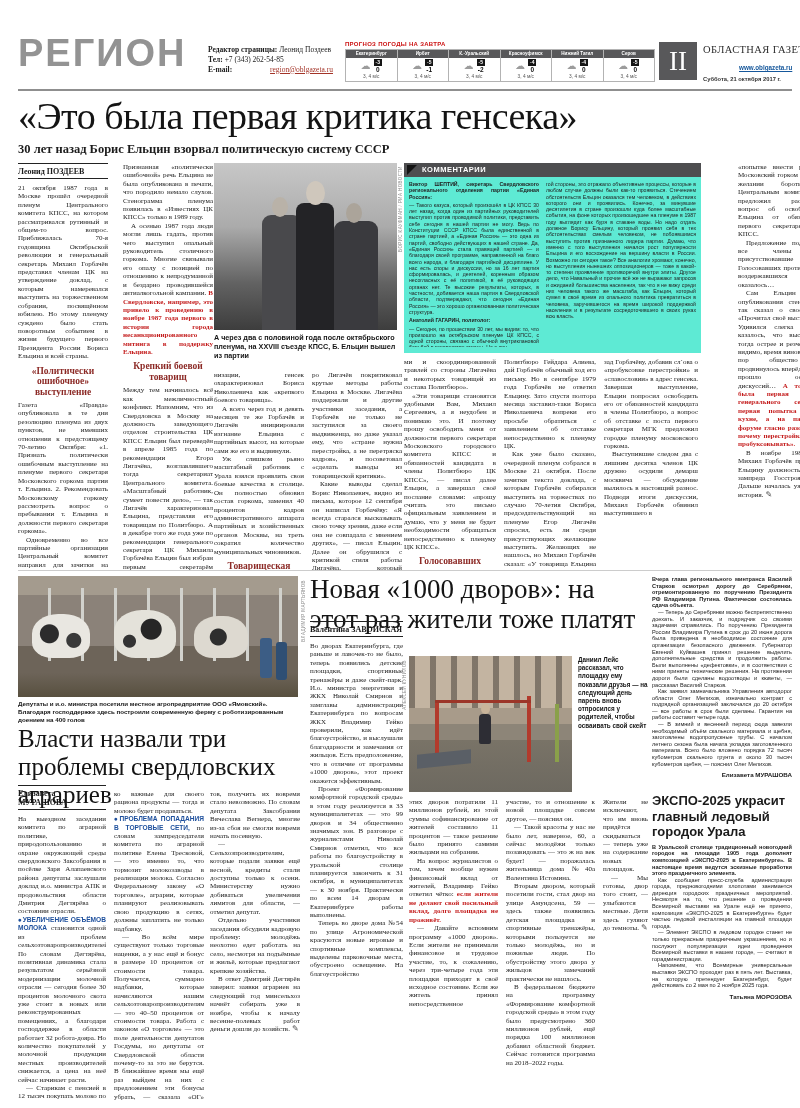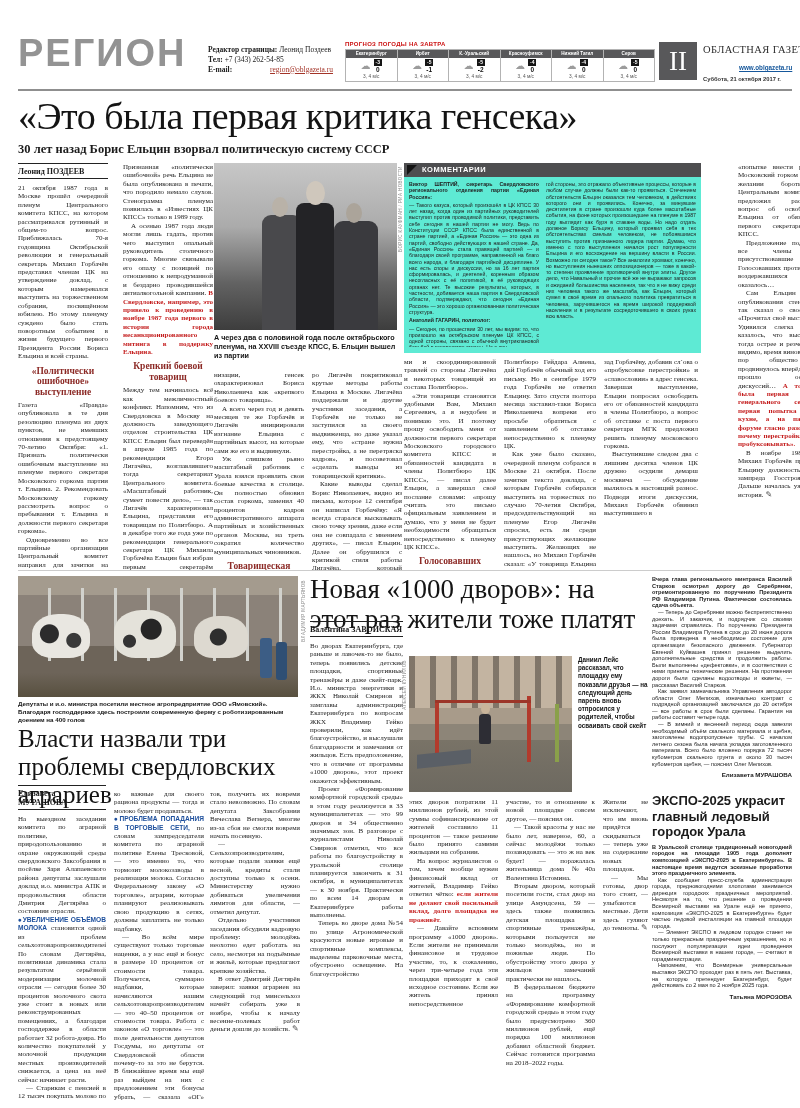--- a/index.html
+++ b/index.html
@@ -268,21 +268,21 @@
   <div class="col c5">
       <p class="b-p ni">ми и скоординированной травлей со стороны Лигачёва и некоторых товарищей из состава Политбюро».</p>
       <p class="b-p">«Эти товарищи становятся удобными Вам, Михаил Сергеевич, а я неудобен и понимаю это. И поэтому прошу освободить меня от должности первого секретаря Московского городского комитета КПСС и обязанностей кандидата в члены Политбюро ЦК КПСС», — писал далее Ельцин, а завершал своё послание словами: «прошу считать это письмо официальным заявлением и думаю, что у меня не будет необходимости обращаться непосредственно к пленуму ЦК КПСС».</p>
       <p class="b-sub">Голосовавших против и даже воздержавшихся не оказалось</p>
     </div>
   <div class="col c6">
       <p class="b-p ni">Политбюро Гейдара Алиева, дай Горбачёв обычный ход его письму. Но в сентябре 1979 года Горбачёв не ответил Ельцину. Зато спустя полтора месяца заставил-таки Бориса Николаевича вопреки его просьбе обратиться с заявлением об отставке непосредственно к пленуму ЦК.</p>
       <p class="b-p">Как уже было сказано, очередной пленум собрался в Москве 21 октября. После зачитки текста доклада, с которым Горбачёв собирался выступить на торжествах по случаю 70-летия Октября, председательствующий на пленуме Егор Лигачёв спросил, есть ли среди присутствующих желающие выступить. Желающих не нашлось, но Михаил Горбачёв сказал: «У товарища Ельцина есть какое-то заявление. Дадим ему слово».</p>
     </div>
   <div class="col c7">
-      <p class="b-p ni">зад Горбачёву, добавив сл`ова о «пробуксовке перестройки» и «славословии» в адрес генсека. Завершая выступление, Ельцин попросил освободить его от обязанностей кандидата в члены Политбюро, а вопрос об отставке с поста первого секретаря МГК предложил решить пленуму московского горкома.</p>
+      <p class="b-p ni">зад Горбачёву, добавив сл`ова о «пробуксовке перестройки» и «славословии» в адрес генсека. Завершая выступление, Ельцин попросил освободить его от обязанностей кандидата в члены Политбюро, а вопрос об отставке с поста первого секретаря МГК предложил городке пленуму московского горкома.</p>
       <p class="b-p">Выступившие следом два с лишним десятка членов ЦК дружно осудили демарш москвича — обсуждение вылилось в настоящий разнос. Подводя итоги дискуссии, Михаил Горбачёв обвинил выступившего в</p>
     </div>
   <div class="col c8">
       <p class="b-p ni">«попытке внести раскол в Московский горком партии и желании бороться с Центральным комитетом» и предложил рассмотреть вопрос об освобождении Ельцина от обязанностей первого секретаря МГК КПСС.</p>
       <p class="b-p">Предложение поддержали все члены ЦК, присутствовавшие в зале. Голосовавших против и даже воздержавшихся не оказалось…</p>
       <p class="b-p">Сам Ельцин после опубликования стенограммы так сказал о своей речи: «Прочитал своё выступление. Удивился слегка — мне казалось, что выступил я тогда острее и резче, но тут, видимо, время виновато, с тех пор общество так продвинулось вперёд, столько прошло острейших дискуссий…<span class="red"> А тогда это была первая критика генерального секретаря, первая попытка не на кухне, а на партийном форуме гласно разобраться, почему перестройка начала пробуксовывать».</span></p>
       <p class="b-p">В ноябре 1987 года Михаил Горбачёв предложил Ельцину должность первого зампреда Госстроя СССР. Дальше началась уже другая история.<span class="pen"> ✎</span></p>
     </div>
 
   <div class="abs hrule2"></div>

